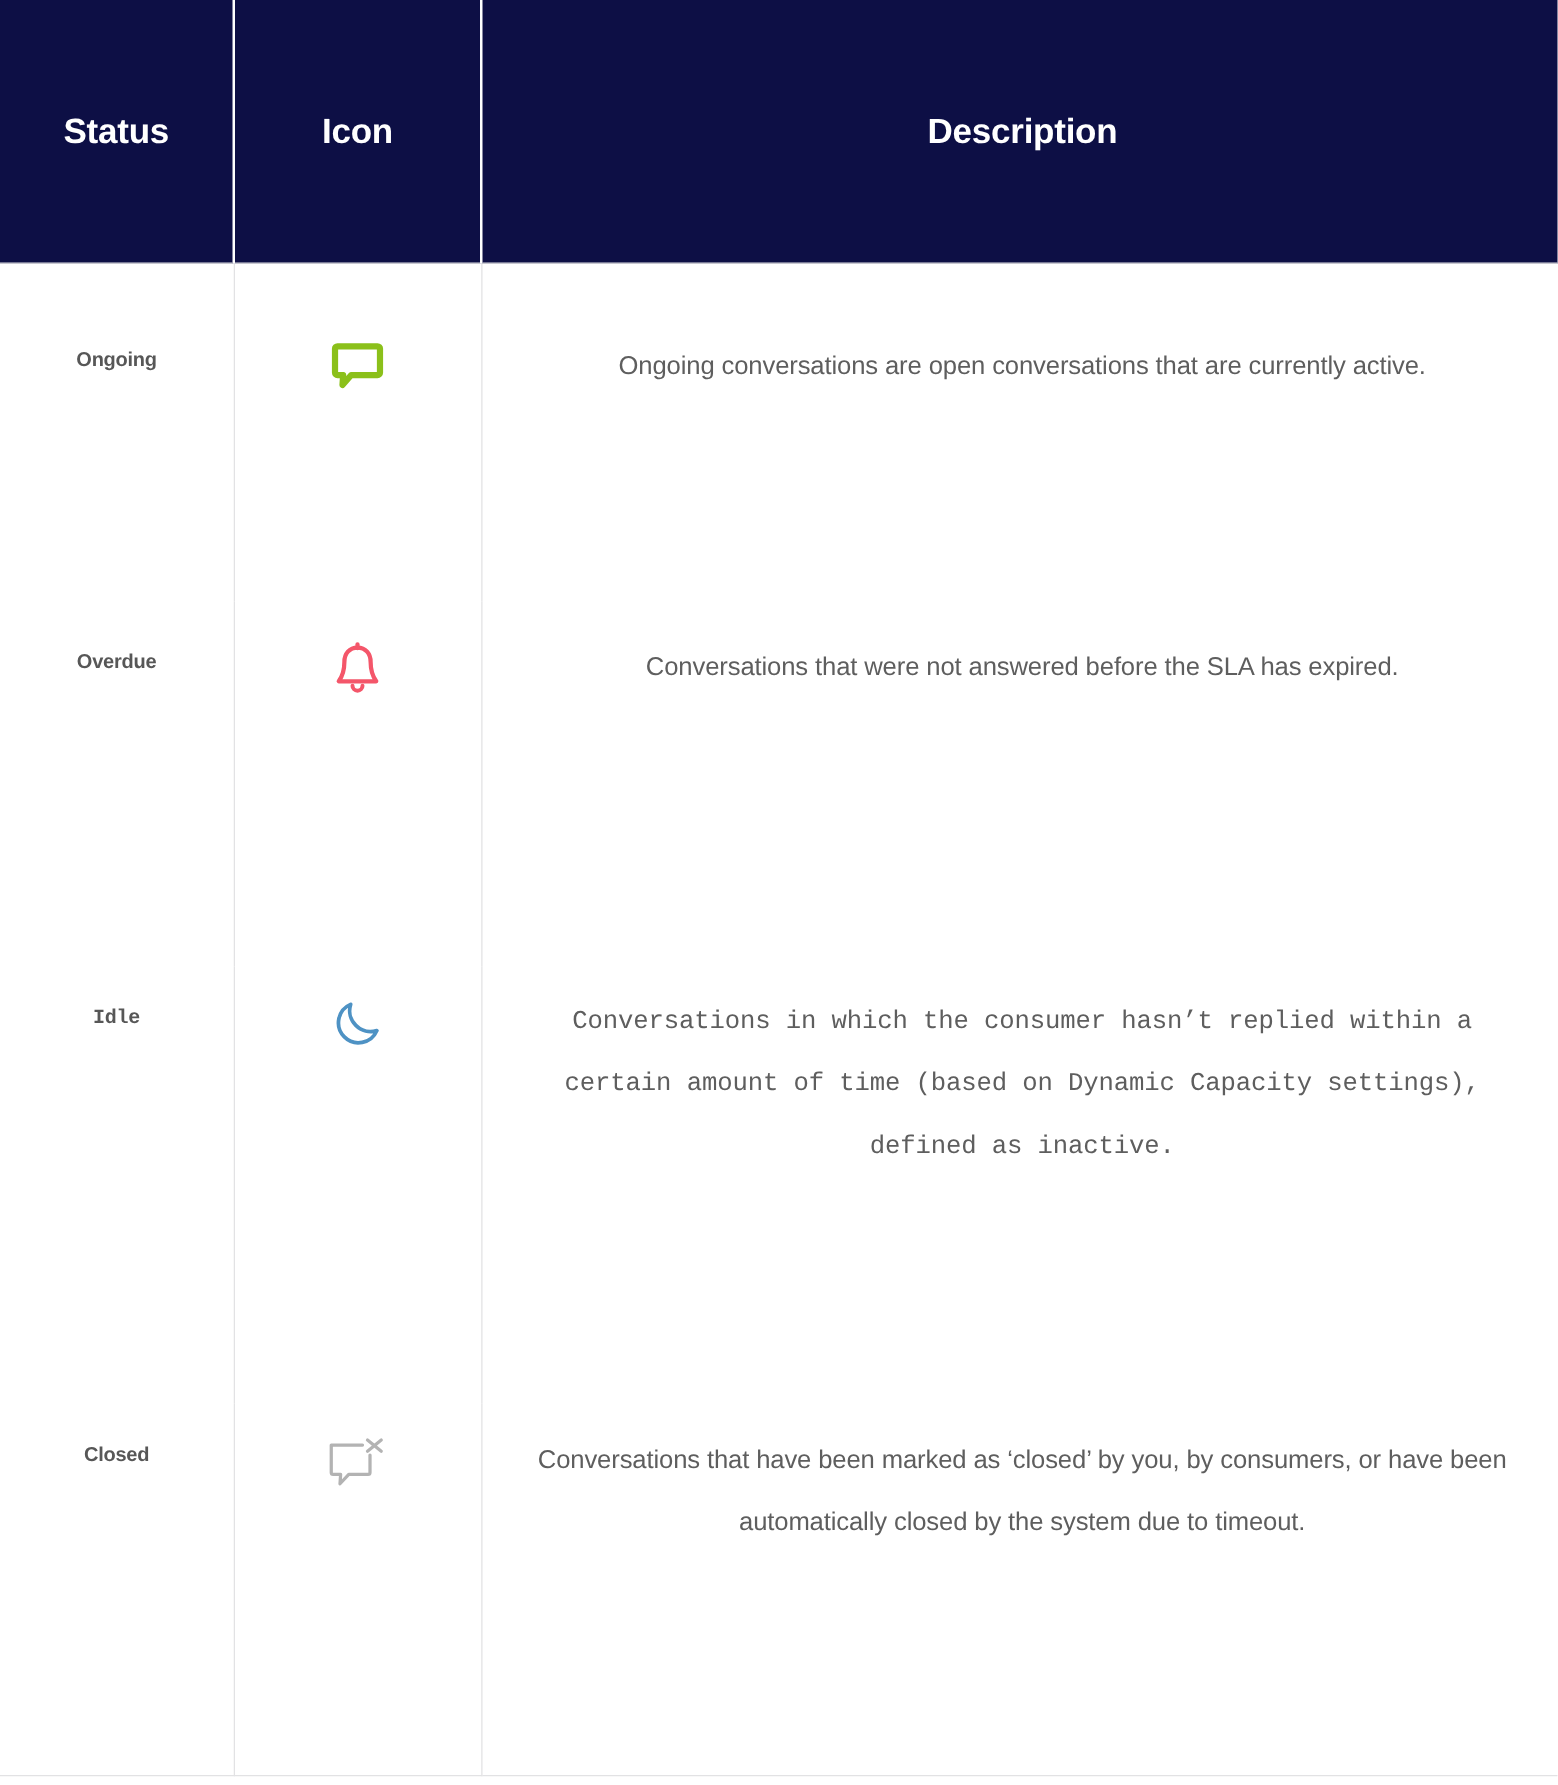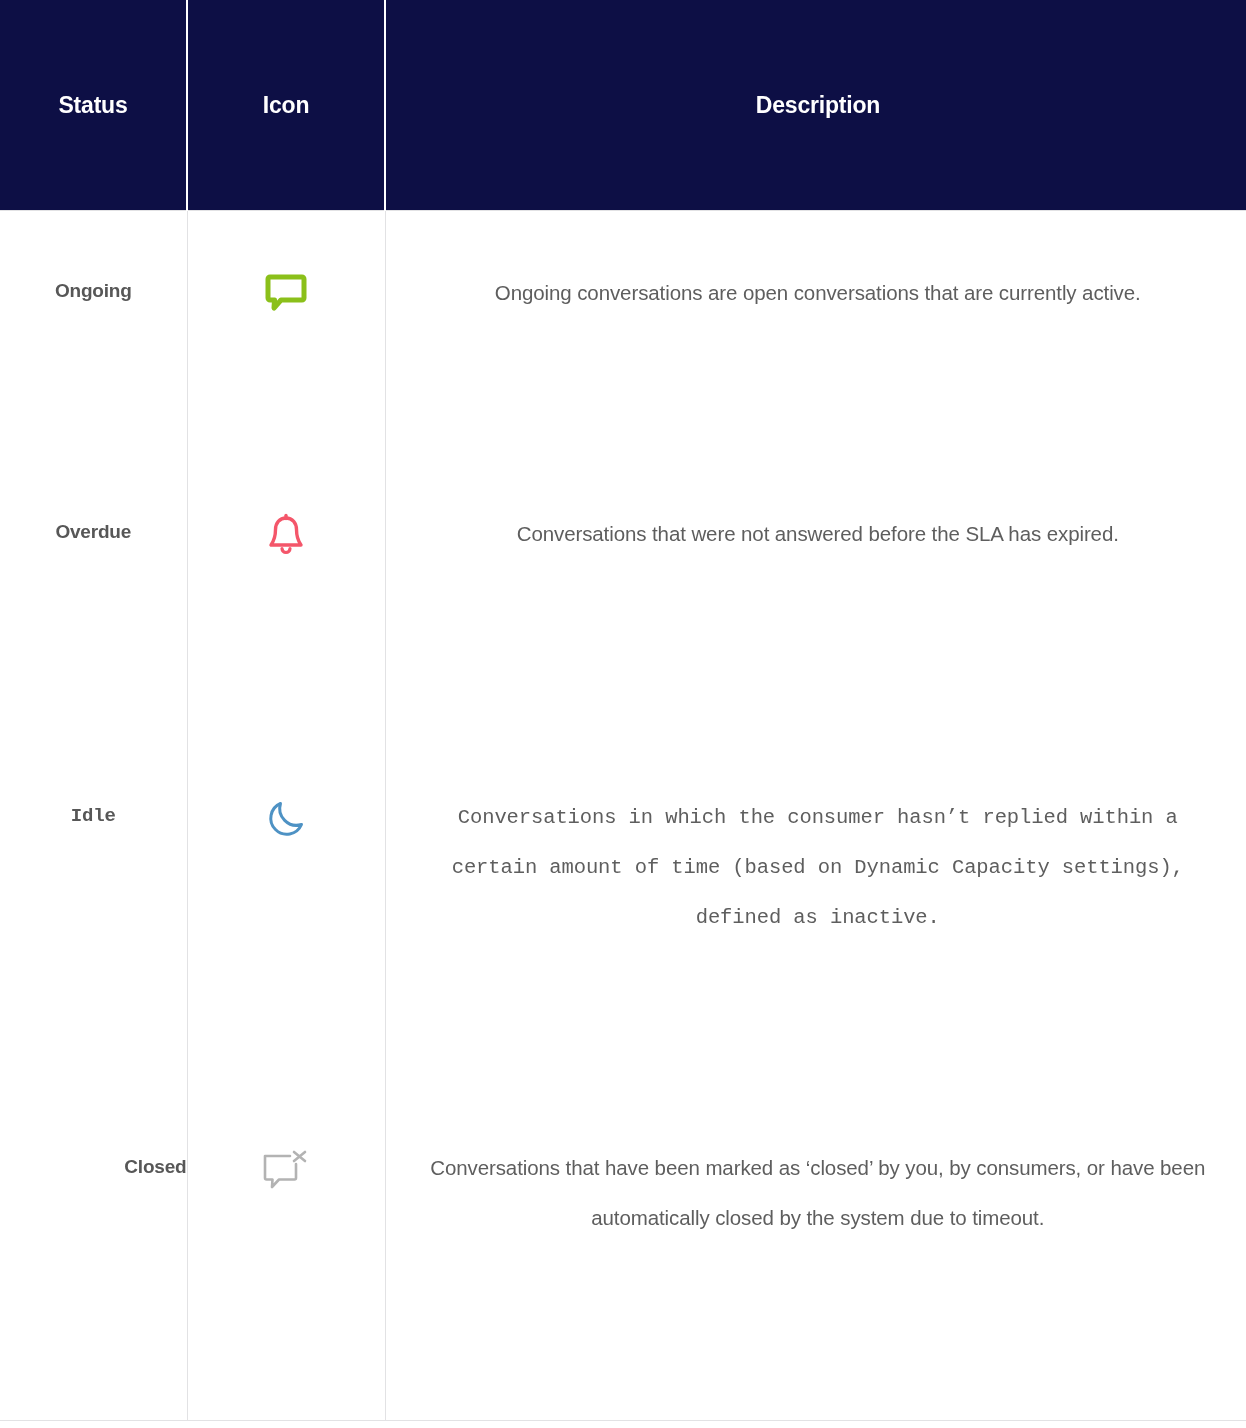--- a/index.html
+++ b/index.html
@@ -17,21 +17,21 @@
   .status-table {
     width: 1246px;
     border-collapse: collapse;
     table-layout: fixed;
   }
 
   
   .status-table thead th {
     background: #0d0f45;
     color: #ffffff;
-    font-size: 23px;
+    font-size: 28px;
     font-weight: bold;
     text-align: center;
     vertical-align: middle;
     height: 210px;
     padding: 0;
     border-right: 2px solid #ffffff;
     letter-spacing: -0.2px;
   }
   .status-table thead th.col-desc {
     border-right: none;
@@ -53,21 +53,21 @@
   .status-table tbody tr:last-child td {
     border-bottom: 1px solid #e2e2e4;
   }
 
   .col-status { width: 186px; }
   .col-icon   { width: 196px; margin-left: 33px; }
   .col-desc   { width: 864px; }
 
   
   .status-label {
-    font-size: 19px;
+    font-size: 16px;
     font-weight: bold;
     color: #575757;
     text-align: center;
     letter-spacing: -0.2px;
   }
   .icon-wrap {
     display: flex;
     justify-content: center;
     align-items: flex-start;
   }
@@ -91,21 +91,21 @@
   tr.row-ongoing .desc-text    { padding-top: 57px; }
 
   tr.row-overdue .status-label { padding-top: 40px; }
   tr.row-overdue .icon-wrap    { padding-top: 32px; }
   tr.row-overdue .desc-text    { padding-top: 28px; }
 
   tr.row-idle .status-label { padding-top: 32px; }
   tr.row-idle .icon-wrap    { padding-top: 24px; }
   tr.row-idle .desc-text    { padding-top: 20px; }
 
-  tr.row-closed .status-label { padding-top: 33px; text-align: right; }
+  tr.row-closed .status-label { padding-top: 33px; }
   tr.row-closed .icon-wrap    { padding-top: 24px; }
   tr.row-closed .desc-text    { padding-top: 20px; }
 
   .icon-svg { display: block; }
 </style>
 </head>
 <body>
 
 <table class="status-table">
   <thead>

